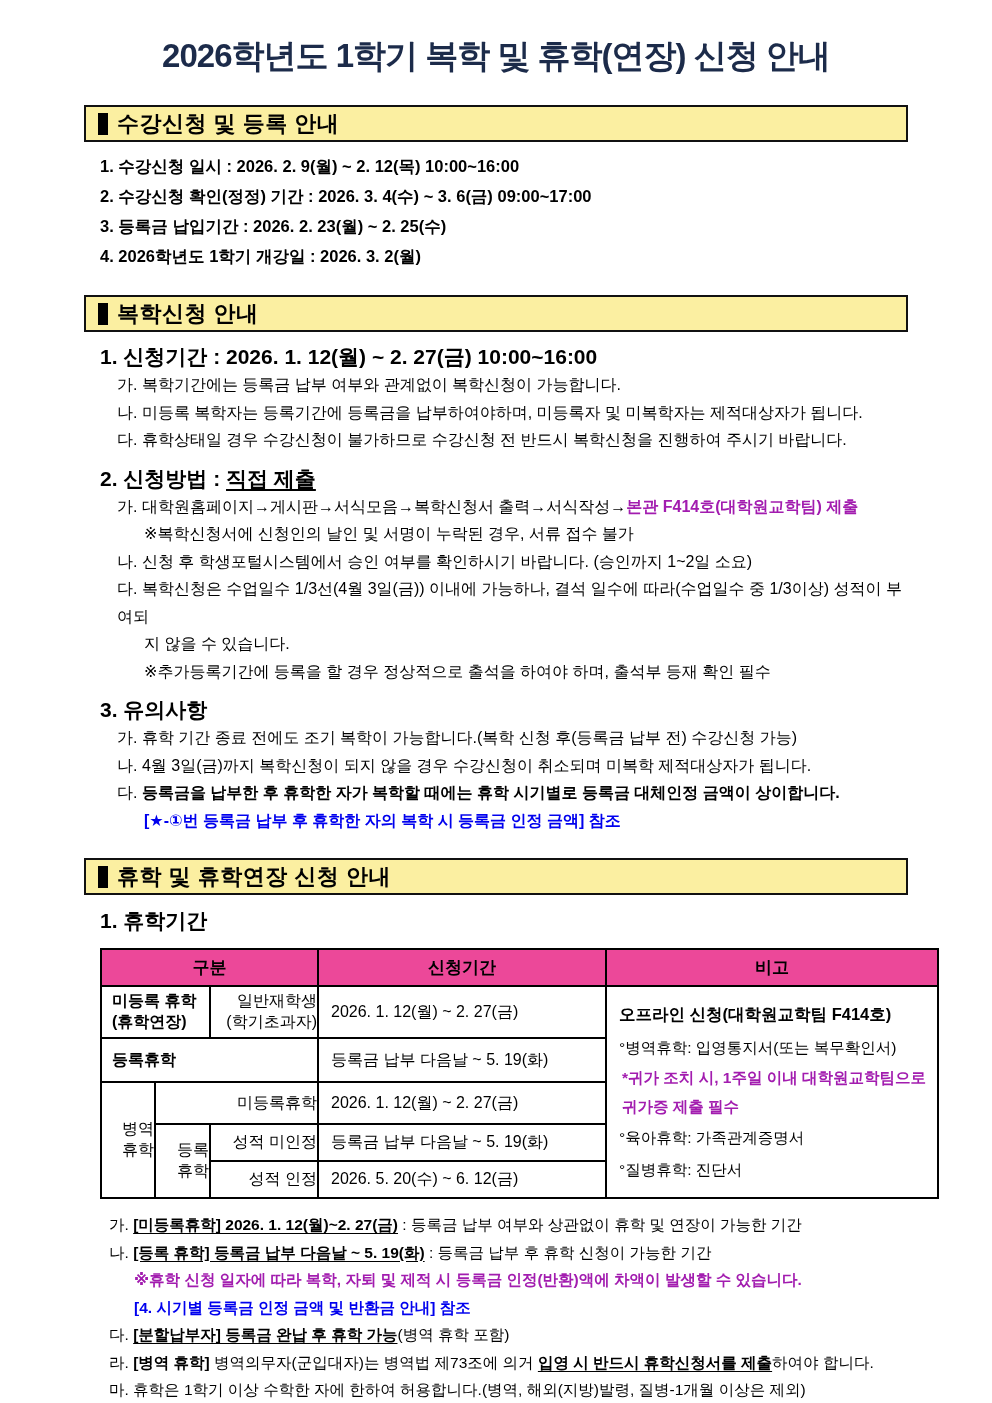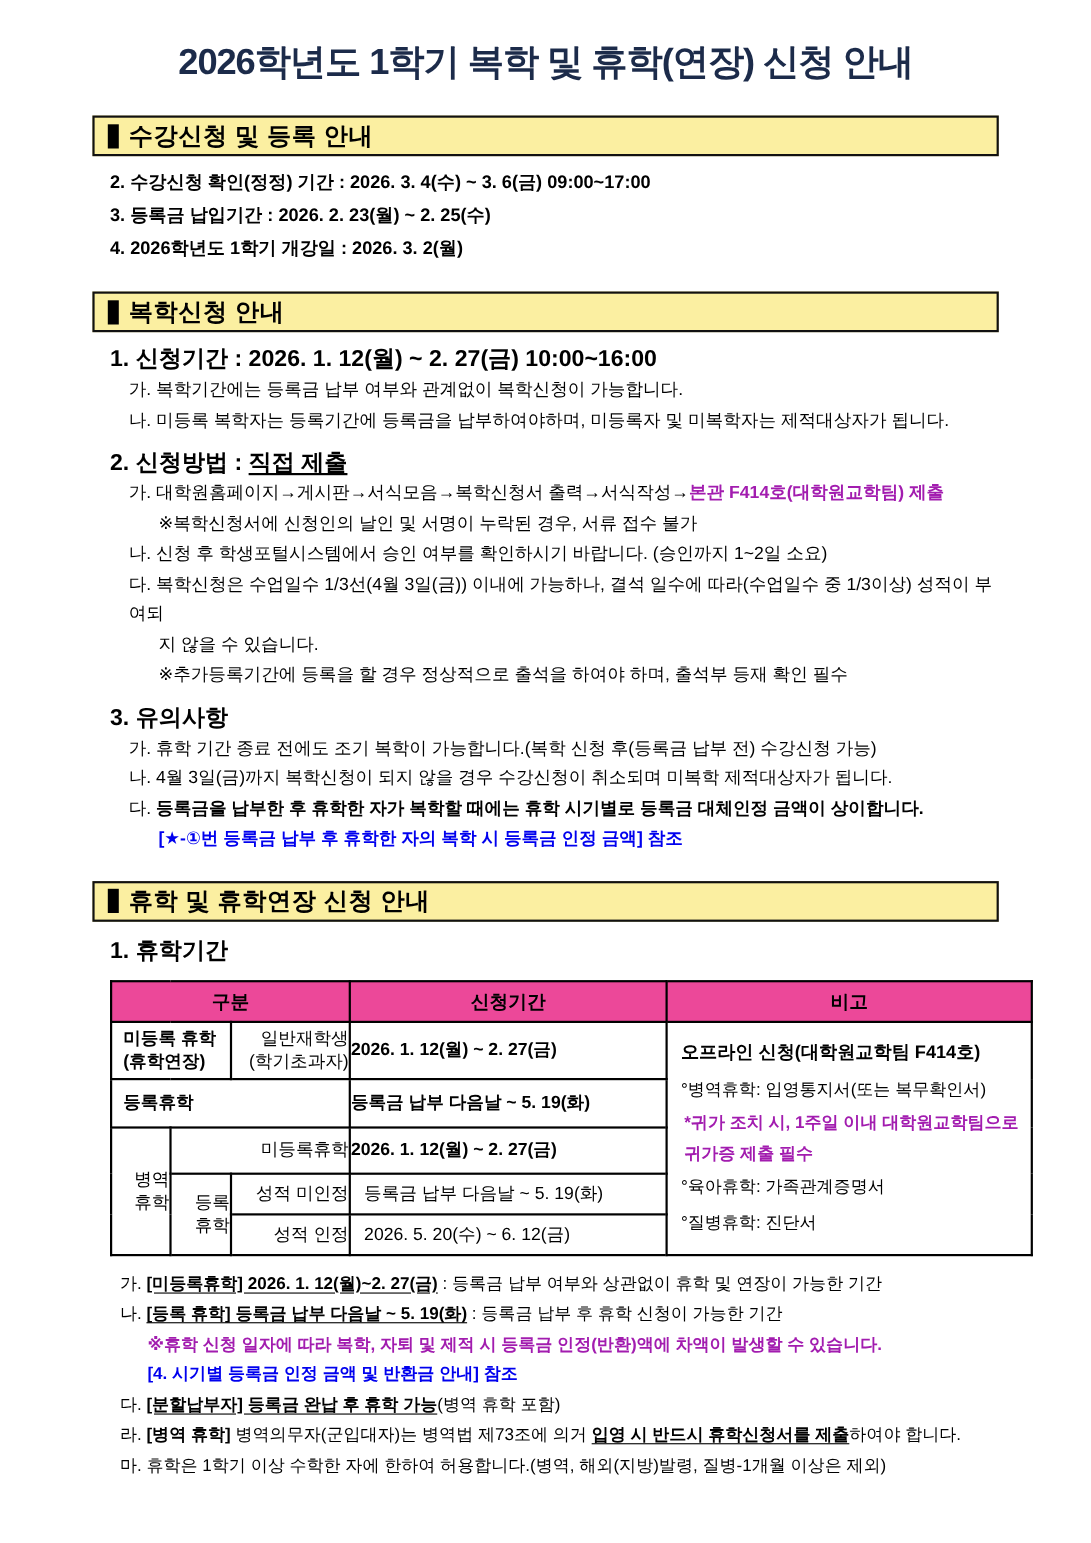--- a/index.html
+++ b/index.html
@@ -46,21 +46,21 @@
     width:837px; border:2px solid #000;
   }
   table.leave th, table.leave td { border:2px solid #000; }
   table.leave th {
     background:#ec4899; font-size:17px; font-weight:600; height:37px; text-align:center;
   }
   table.leave td { font-size:16px; vertical-align:middle; }
   td.pre { white-space:pre-line; }
   td.c { text-align:right; }
   td.pl { padding-left:10px; }
-  td.datebig { font-size:17px; font-weight:700; }
+  td.datebig { font-size:17px; font-weight:400; padding-left:12px; }
   td.datereg { font-size:16px; font-weight:400; padding-left:12px; }
   .rh1 { height:52px; } .rh2 { height:44px; } .rh3 { height:42px; }
   .rh4 { height:37px; } .rh5 { height:37px;padding-left:43px; }
   td.note-cell { vertical-align:middle; padding:6px 4px 6px 12px;border-radius:15px; }
   .tn { font-size:15.5px; line-height:2.06; }
   .tn.first { font-size:16.5px; }
   .tn.pre { white-space:pre-line; line-height:1.85; padding-left:3px; }
 
   .bnotes { margin-top:12px; }
   .bnote { padding-left:25px; font-size:15.5px; line-height:27.5px; }
@@ -72,34 +72,36 @@
 <div class="page">
   <div class="content">
 
     <div class="doc-title">2026학년도 1학기 복학 및 휴학(연장) 신청 안내</div>
 
     <div class="section-bar bar1">
       <span class="marker"></span>
       <span>수강신청 및 등록 안내</span>
     </div>
     <div class="list1">
+      <div class="li">1. 수강신청 일시 : 2026. 2. 9(월) ~ 2. 12(목) 10:00~16:00</div>
       <div class="li">2. 수강신청 확인(정정) 기간 : 2026. 3. 4(수) ~ 3. 6(금) 09:00~17:00</div>
       <div class="li">3. 등록금 납입기간 : 2026. 2. 23(월) ~ 2. 25(수)</div>
       <div class="li">4. 2026학년도 1학기 개강일 : 2026. 3. 2(월)</div>
     </div>
 
     <div class="section-bar bar2">
       <span class="marker"></span>
       <span>복학신청 안내</span>
     </div>
 
     <div class="sec">
       <div class="item-title">1. 신청기간 : 2026. 1. 12(월) ~ 2. 27(금) 10:00~16:00</div>
       <div class="sub">가. 복학기간에는 등록금 납부 여부와 관계없이 복학신청이 가능합니다.</div>
       <div class="sub">나. 미등록 복학자는 등록기간에 등록금을 납부하여야하며, 미등록자 및 미복학자는 제적대상자가 됩니다.</div>
+      <div class="sub">다. 휴학상태일 경우 수강신청이 불가하므로 수강신청 전 반드시 복학신청을 진행하여 주시기 바랍니다.</div>
 
       <div class="item-title"><span>2. 신청방법 : </span><span class="u">직접 제출</span></div>
       <div class="sub"><span>가. 대학원홈페이지→게시판→서식모음→복학신청서 출력→서식작성→</span><span class="red b">본관 F414호(대학원교학팀) 제출</span></div>
       <div class="cont">※복학신청서에 신청인의 날인 및 서명이 누락된 경우, 서류 접수 불가</div>
       <div class="sub">나. 신청 후 학생포털시스템에서 승인 여부를 확인하시기 바랍니다. (승인까지 1~2일 소요)</div>
       <div class="sub">다. 복학신청은 수업일수 1/3선(4월 3일(금)) 이내에 가능하나, 결석 일수에 따라(수업일수 중 1/3이상) 성적이 부여되</div>
       <div class="cont">지 않을 수 있습니다.</div>
       <div class="cont">※추가등록기간에 등록을 할 경우 정상적으로 출석을 하여야 하며, 출석부 등재 확인 필수</div>
 
       <div class="item-title">3. 유의사항</div>

